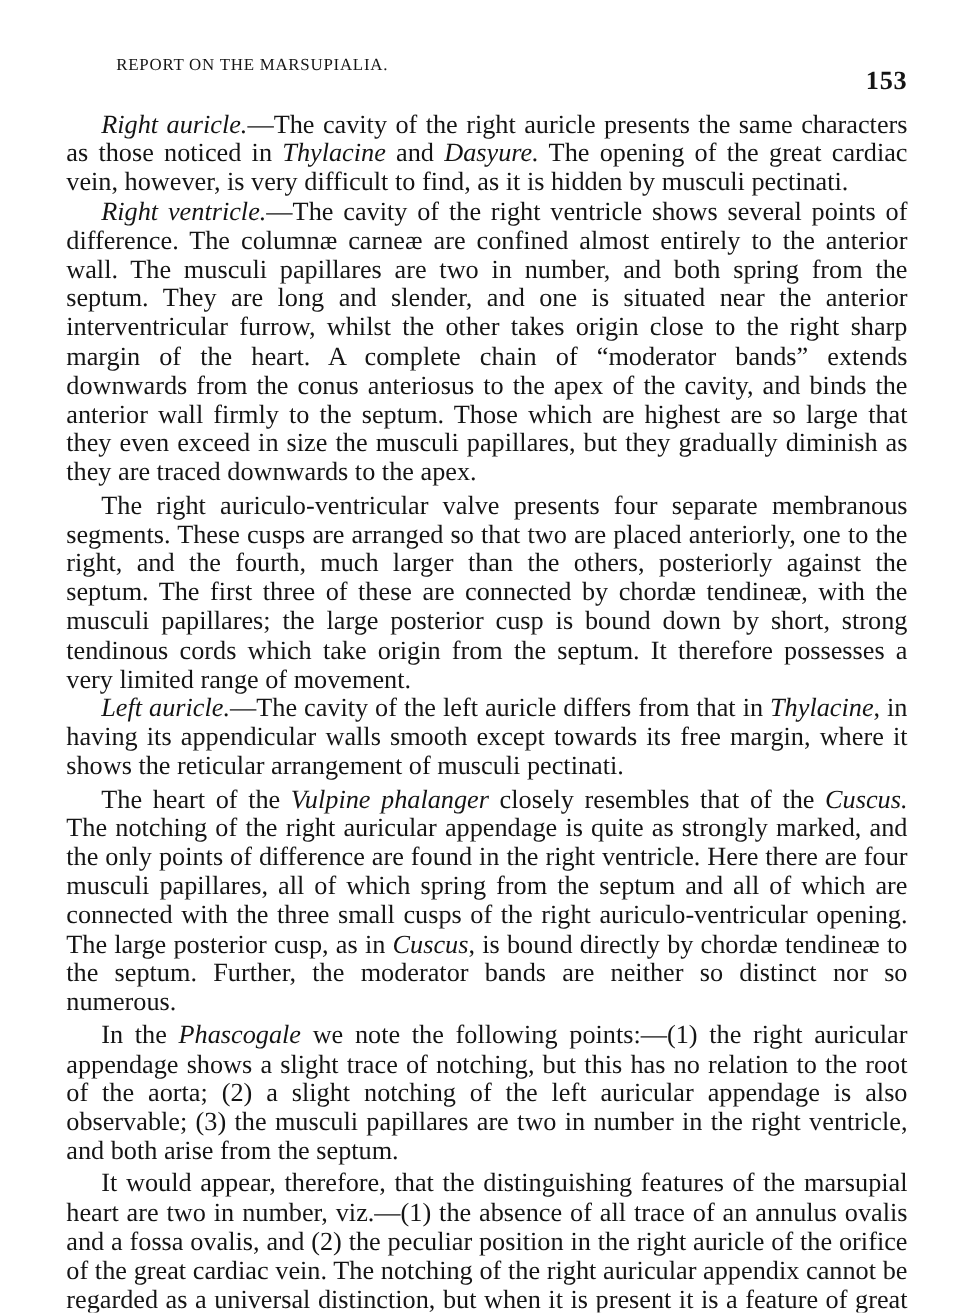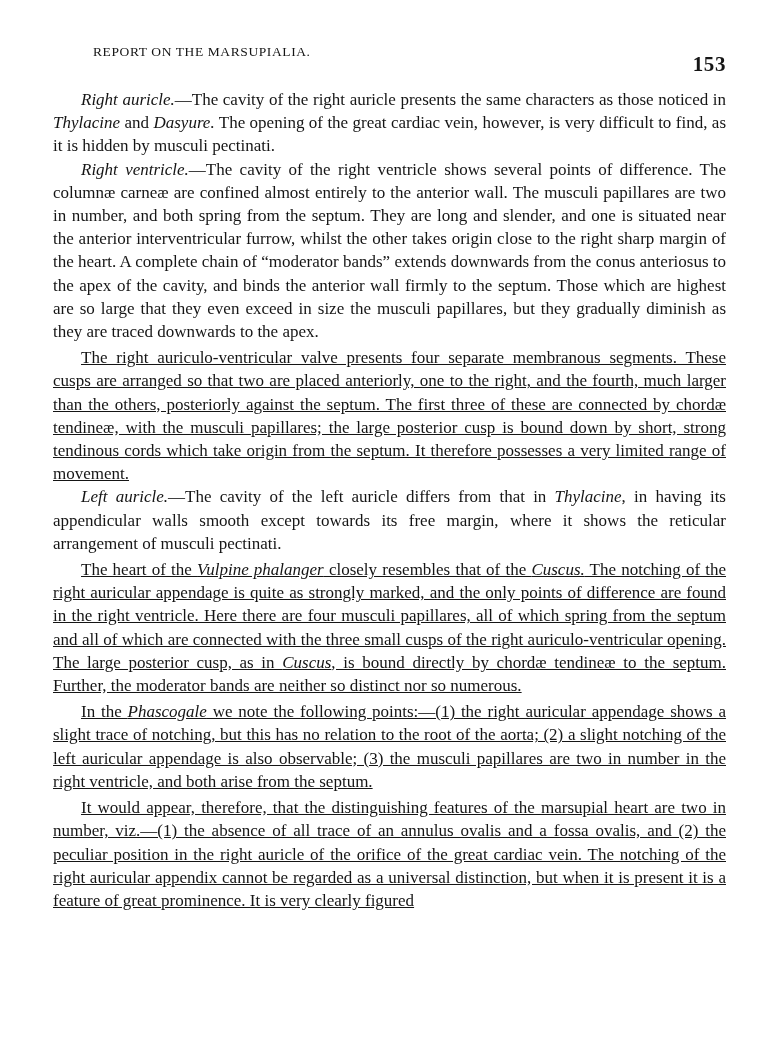--- a/index.html
+++ b/index.html
@@ -15,25 +15,25 @@
   }
   .running-head .title {
     position: absolute; left: 0; right: 0; text-align: left; top: 4px;
     padding-left: 40px;
   }
   .running-head .folio {
     position: absolute; right: 0; top: 0; font-weight: bold; font-size: 21px; margin-top: 12px;
   }
   .body { margin-top: 22px; }
   p {
-    margin: 0; font-size: 17px; line-height: 23.2px;
+    margin: 0; font-size: 21px; line-height: 23.2px;
     text-align: justify; text-indent: 28px;
     hyphens: none;
   }
-  p.gap { margin-top: 3px; text-decoration: underline; }
+  p.gap { margin-top: 3px; }
   i { font-style: italic; }
   .lead { font-style: italic; }
 </style>
 </head>
 <body>
 
 <div class="page">
   <div class="running-head">
     <span class="title">REPORT ON THE MARSUPIALIA.</span>
     <span class="folio">153</span>

